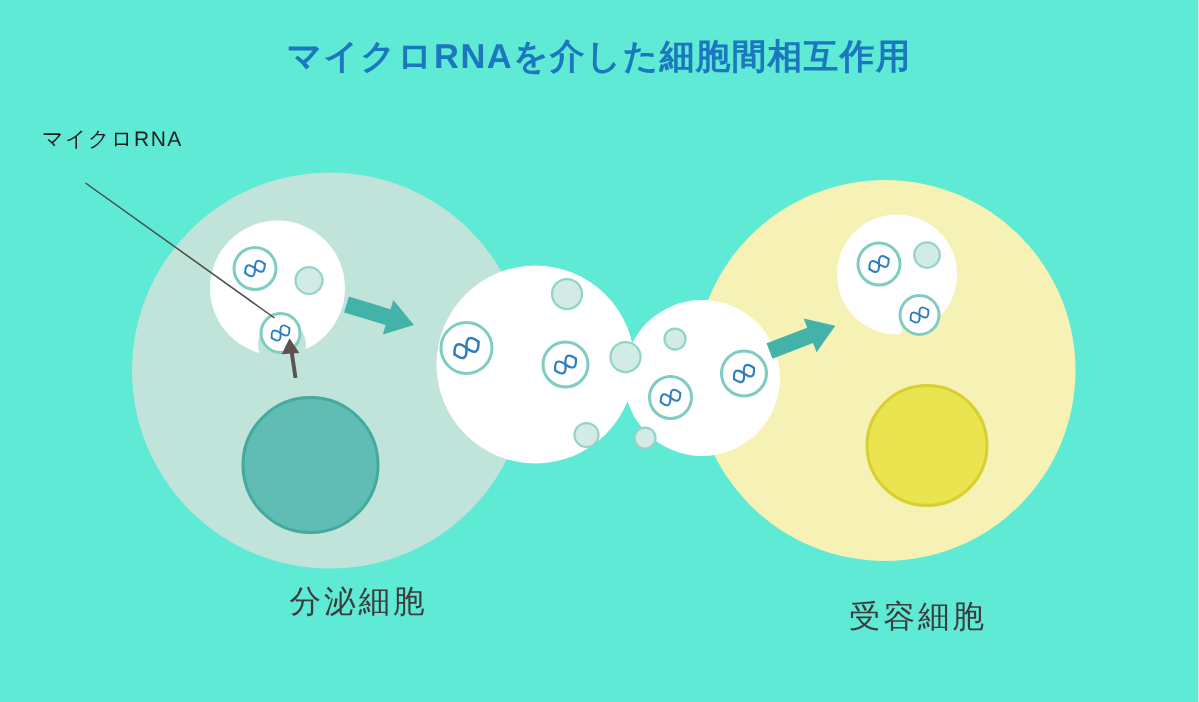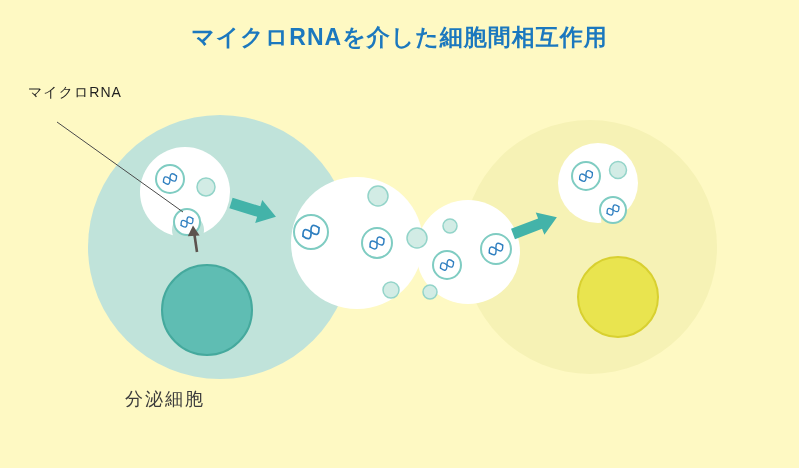--- a/index.html
+++ b/index.html
@@ -1,27 +1,27 @@
 <!DOCTYPE html>
 <html><head>
 <meta charset="utf-8">
 <style>
   html,body { margin:0; padding:0; background:#ffffff; }
   .canvas {
-    position:relative; width:799px; height:468px; background:#fef9c3;
+    position:relative; width:799px; height:468px; background:#5eead4;
     font-family:"Liberation Sans","DejaVu Sans",sans-serif; overflow:hidden;
   }
   .diagram-svg { position:absolute; left:0; top:0; }
   .title {
     position:absolute; top:22px; left:0; width:100%; text-align:center;
     font-size:23px; font-weight:bold; letter-spacing:1px; color:#1b78be;
   }
   .cell-label {
-    position:absolute; width:160px; text-align:left;
-    font-size:18px; color:#3c3c3c; letter-spacing:2px;
+    position:absolute; width:160px; text-align:right;
+    font-size:21px; color:#3c3c3c; letter-spacing:2px;
   }
   .label-secreting { left:125px; top:387px; }
   .label-receiving { left:498px; top:397px; }
   .microrna-label {
     position:absolute; left:28px; top:84px; font-size:14px; color:#1f1f1f;
     letter-spacing:1px;
   }
   .exo { fill:#ffffff; stroke:#7fccc2; stroke-width:2; }
   .exo-plain { fill:#d2ece5; stroke:#93d4c9; stroke-width:1.5; }
   #rna path { fill:none; stroke:#2f7fc0; stroke-width:1.7; stroke-linecap:round; }
@@ -108,14 +108,15 @@
 
     <line x1="57" y1="122" x2="183" y2="212" stroke="#4a4a4a" stroke-width="1"></line>
   </svg>
 
   <div class="title">マイクロRNAを介した細胞間相互作用</div>
 
   <div class="microrna-label">マイクロRNA</div>
 
   <div class="cell-label label-secreting">分泌細胞</div>
 
+  <div class="cell-label label-receiving">受容細胞</div>
 
 </div>
 
 </body></html>

